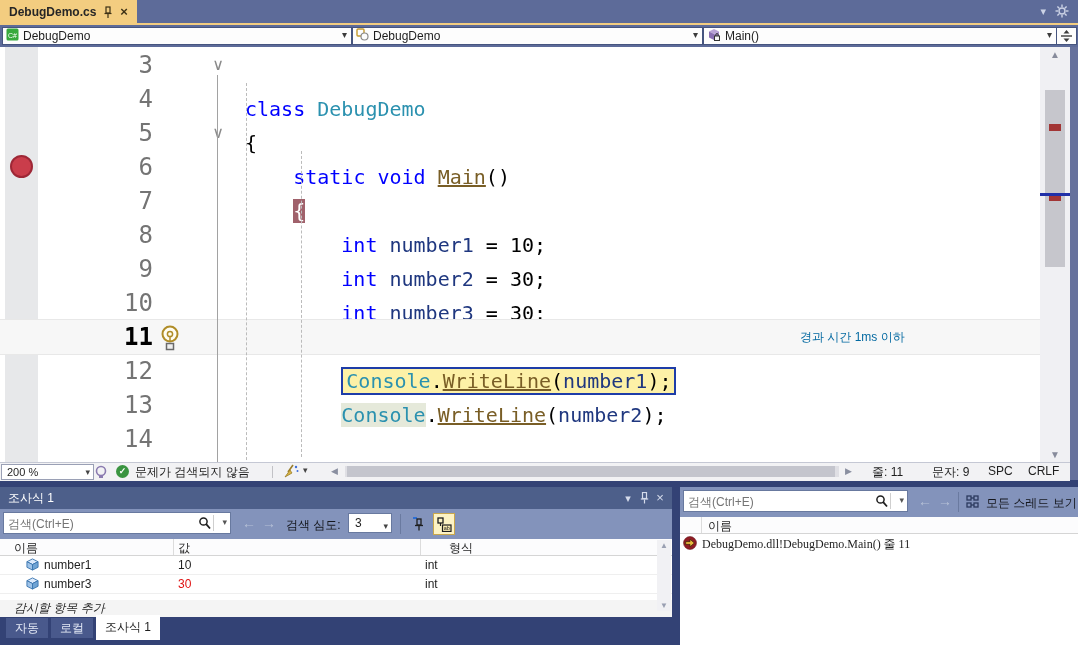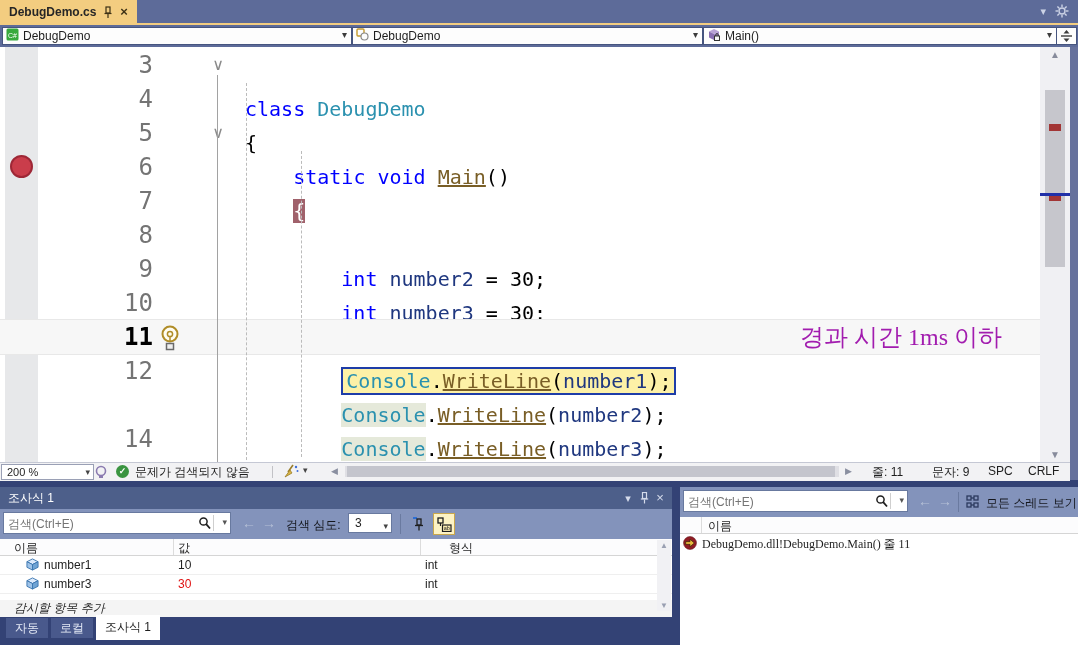--- a/index.html
+++ b/index.html
@@ -50,22 +50,22 @@
   .codeline{position:absolute;left:245px;font-family:"DejaVu Sans Mono",monospace;
     font-size:20px;line-height:34px;white-space:pre;margin-top:44px;}
   .tk-keyword{color:#0000ff;}
   .tk-type{color:#2b91af;}
   .tk-method{color:#795e26;text-decoration:underline;}
   .tk-local{color:#1f377f;}
   .tk-plain{color:#000000;}
   .mark-reference{background:#e5e9da;}
   .mark-active-brace{background:#a0616b;color:#ffffff;}
   .stmt-box{background:#fdf1a7;border:2px solid #1e3da8;padding:0 3px;}
-  .perftip{position:absolute;left:800px;top:0;line-height:34px;color:#a21caf;font-size:24px;
-    font-family:Liberation Serif, serif;}
+  .perftip{position:absolute;left:800px;top:0;line-height:34px;color:#0369a1;font-size:12px;
+    font-family:Liberation Sans, sans-serif;}
   .outline-vline{position:absolute;left:217px;top:28px;height:398px;width:0;border-left:1px solid #a2a2a2;}
   .guide-1{position:absolute;left:246px;top:36px;height:392px;width:0;border-left:1px dashed #bbbbbb;}
   .guide-2{position:absolute;left:301px;top:104px;height:306px;width:0;border-left:1px dashed #bbbbbb;}
 
   
   #vscroll{left:1040px;top:47px;width:30px;height:415px;background:#f0f0f3;}
   .vs-arrow{position:absolute;left:0;width:30px;text-align:center;color:#878b9b;font-size:10px;}
   .vs-thumb{position:absolute;left:5px;top:43px;width:20px;height:177px;background:#c6c6cc;}
   .vs-mark{position:absolute;left:9px;width:12px;height:7px;background:#a23535;}
   .vs-curline{position:absolute;left:0;width:30px;height:3px;background:#2030a8;}
@@ -234,20 +234,21 @@
         <span class="codeline"><span class="tk-plain">    </span><span class="tk-keyword">static</span><span class="tk-plain"> </span><span class="tk-keyword">void</span><span class="tk-plain"> </span><span class="tk-method">Main</span><span class="tk-plain">()</span></span>
       </div>
       <div class="code-row" style="top: 103px;">
         <span class="ln">6</span>
         <span class="fold"></span>
         <span class="codeline"><span class="tk-plain">    </span><span class="tk-plain mark-active-brace">{</span></span>
       </div>
       <div class="code-row" style="top: 137px;">
         <span class="ln">7</span>
         <span class="fold"></span>
+        <span class="codeline"><span class="tk-plain">        </span><span class="tk-keyword">int</span><span class="tk-plain"> </span><span class="tk-local">number1</span><span class="tk-plain"> = 10;</span></span>
       </div>
       <div class="code-row" style="top: 171px;">
         <span class="ln">8</span>
         <span class="fold"></span>
         <span class="codeline"><span class="tk-plain">        </span><span class="tk-keyword">int</span><span class="tk-plain"> </span><span class="tk-local">number2</span><span class="tk-plain"> = 30;</span></span>
       </div>
       <div class="code-row" style="top: 205px;">
         <span class="ln">9</span>
         <span class="fold"></span>
         <span class="codeline"><span class="tk-plain">        </span><span class="tk-keyword">int</span><span class="tk-plain"> </span><span class="tk-local">number3</span><span class="tk-plain"> = 30;</span></span>
@@ -268,22 +269,22 @@
         <span class="fold"></span>
         <span class="codeline"><span class="tk-plain">        </span><span class="stmt-box"><span class="tk-type">Console</span><span class="tk-plain">.</span><span class="tk-method">WriteLine</span><span class="tk-plain">(</span><span class="tk-local">number1</span><span class="tk-plain">);</span></span></span>
         <span class="perftip">경과 시간 1ms 이하</span>
       </div>
       <div class="code-row" style="top: 307px;">
         <span class="ln">12</span>
         <span class="fold"></span>
         <span class="codeline"><span class="tk-plain">        </span><span class="tk-type mark-reference">Console</span><span class="tk-plain">.</span><span class="tk-method">WriteLine</span><span class="tk-plain">(</span><span class="tk-local">number2</span><span class="tk-plain">);</span></span>
       </div>
       <div class="code-row" style="top: 341px;">
-        <span class="fold"></span>
-        <span class="codeline"><span class="tk-plain">        </span><span class="tk-type mark-reference">Console</span><span class="tk-plain">.</span><span class="tk-method">WriteLine</span><span class="tk-plain">(</span><span class="tk-local">number3</span><span class="tk-plain">);</span></span>
+        <span class="ln">13</span>
+        <span class="fold"></span>
       </div>
       <div class="code-row" style="top: 375px;">
         <span class="ln">14</span>
         <span class="fold"></span>
         <span class="codeline"><span class="tk-plain">    }</span></span>
       </div>
       <div class="code-row" style="top: 409px;">
         <span class="ln">15</span>
         <span class="fold"></span>
         <span class="codeline"><span class="tk-plain">}</span></span>

